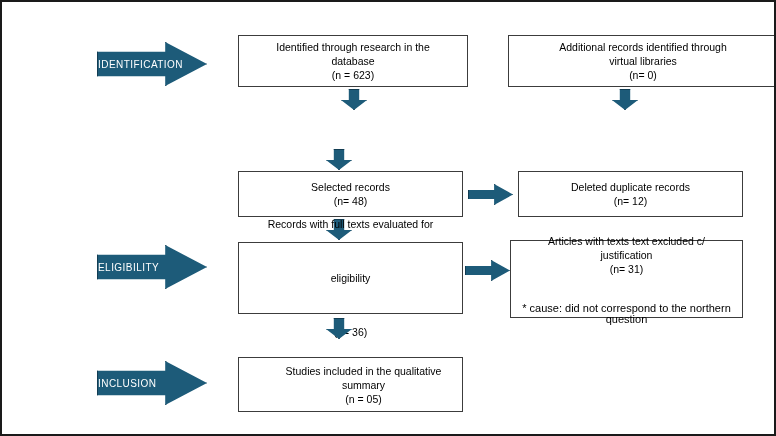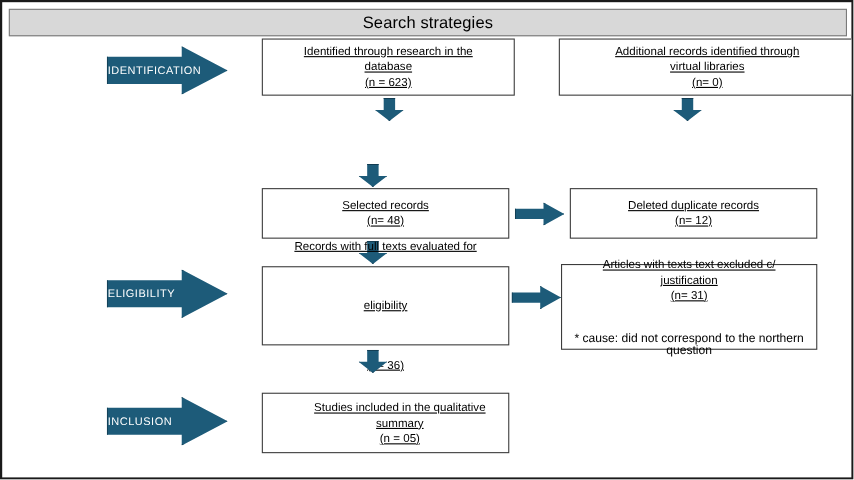--- a/index.html
+++ b/index.html
@@ -51,21 +51,20 @@
     justify-content: center;
     text-align: center;
     color: #000000;
     font-size: 10.5px;
     line-height: 14px;
     padding: 2px 6px;
   }
   .fbox .line {
     display: block;
     white-space: pre-wrap;
-    text-decoration: underline;
   }
   .fbox .note {
     display: block;
     font-size: 11px;
     line-height: 11px;
     margin-top: 27px;
   }
 
   
   .stage-arrow {
@@ -128,23 +127,20 @@
   #arrow-down-fulltext    { left: 324px; top: 316px; width: 26px; height: 21px; }
 
   #arrow-right-deleted  { left: 466px; top: 182px; width: 45px; height: 21px; }
   #arrow-right-excluded { left: 463px; top: 258px; width: 45px; height: 21px; }
 </style>
 </head>
 <body>
 
 <div id="figure">
 
-  <div class="title-bar">
-    <span class="title-text">Search strategies</span>
-  </div>
 
   <div class="stage-arrow" id="stage-identification">
     <span class="stage-label">IDENTIFICATION</span>
   </div>
   <div class="stage-arrow" id="stage-eligibility">
     <span class="stage-label">ELIGIBILITY</span>
   </div>
   <div class="stage-arrow" id="stage-inclusion">
     <span class="stage-label">INCLUSION</span>
   </div>

